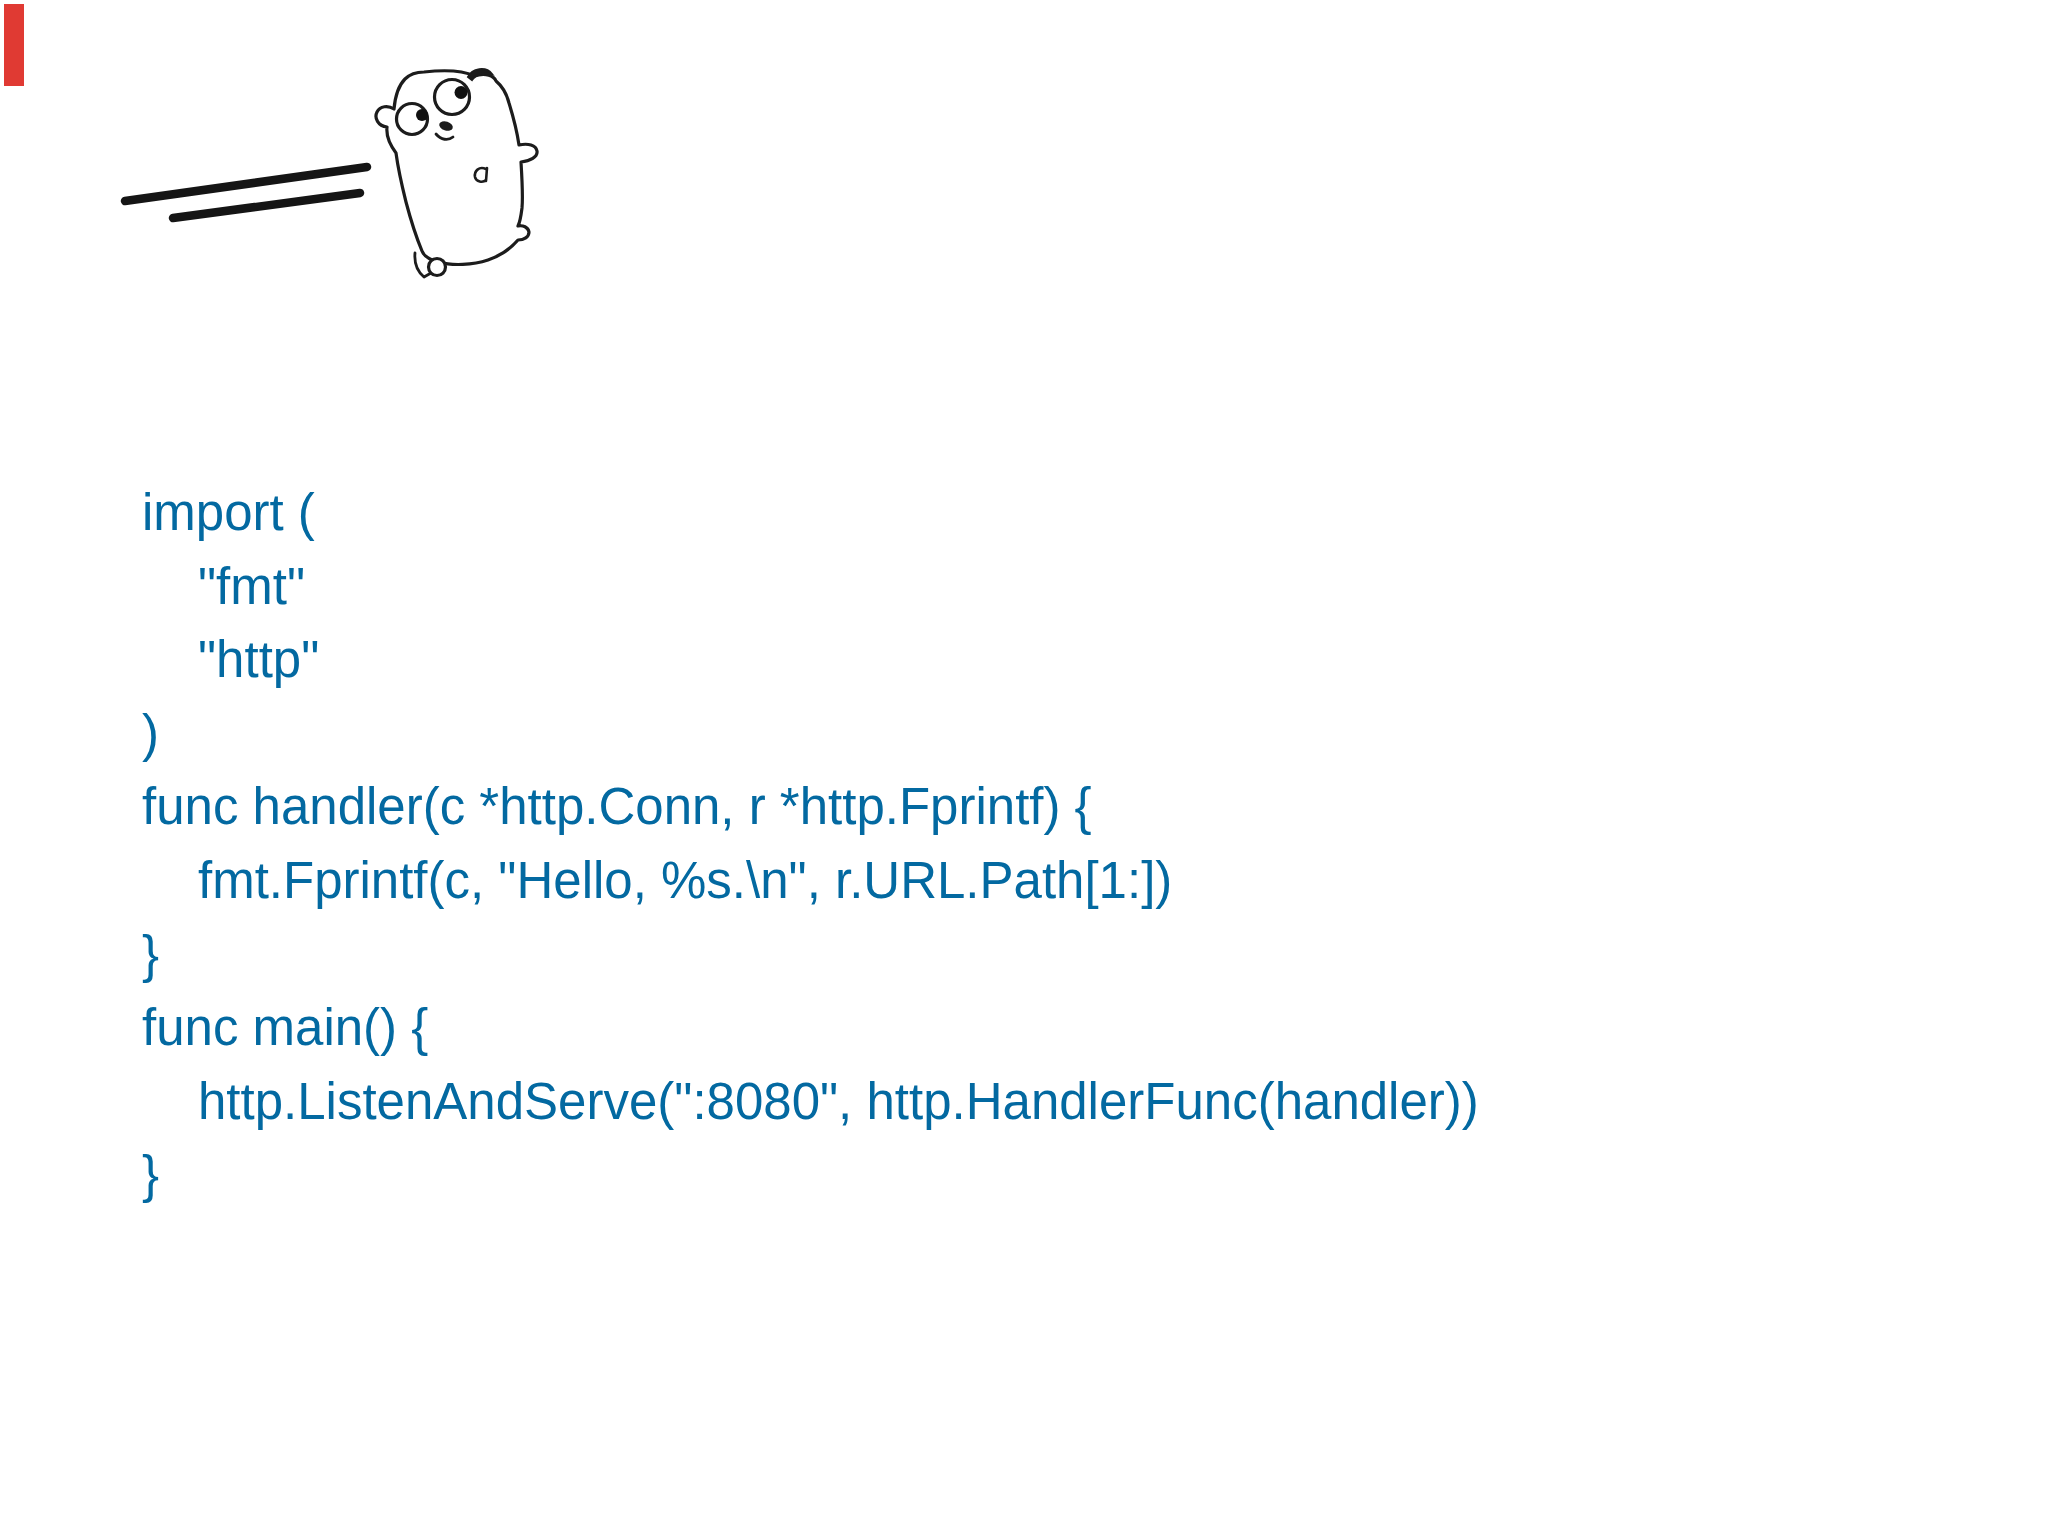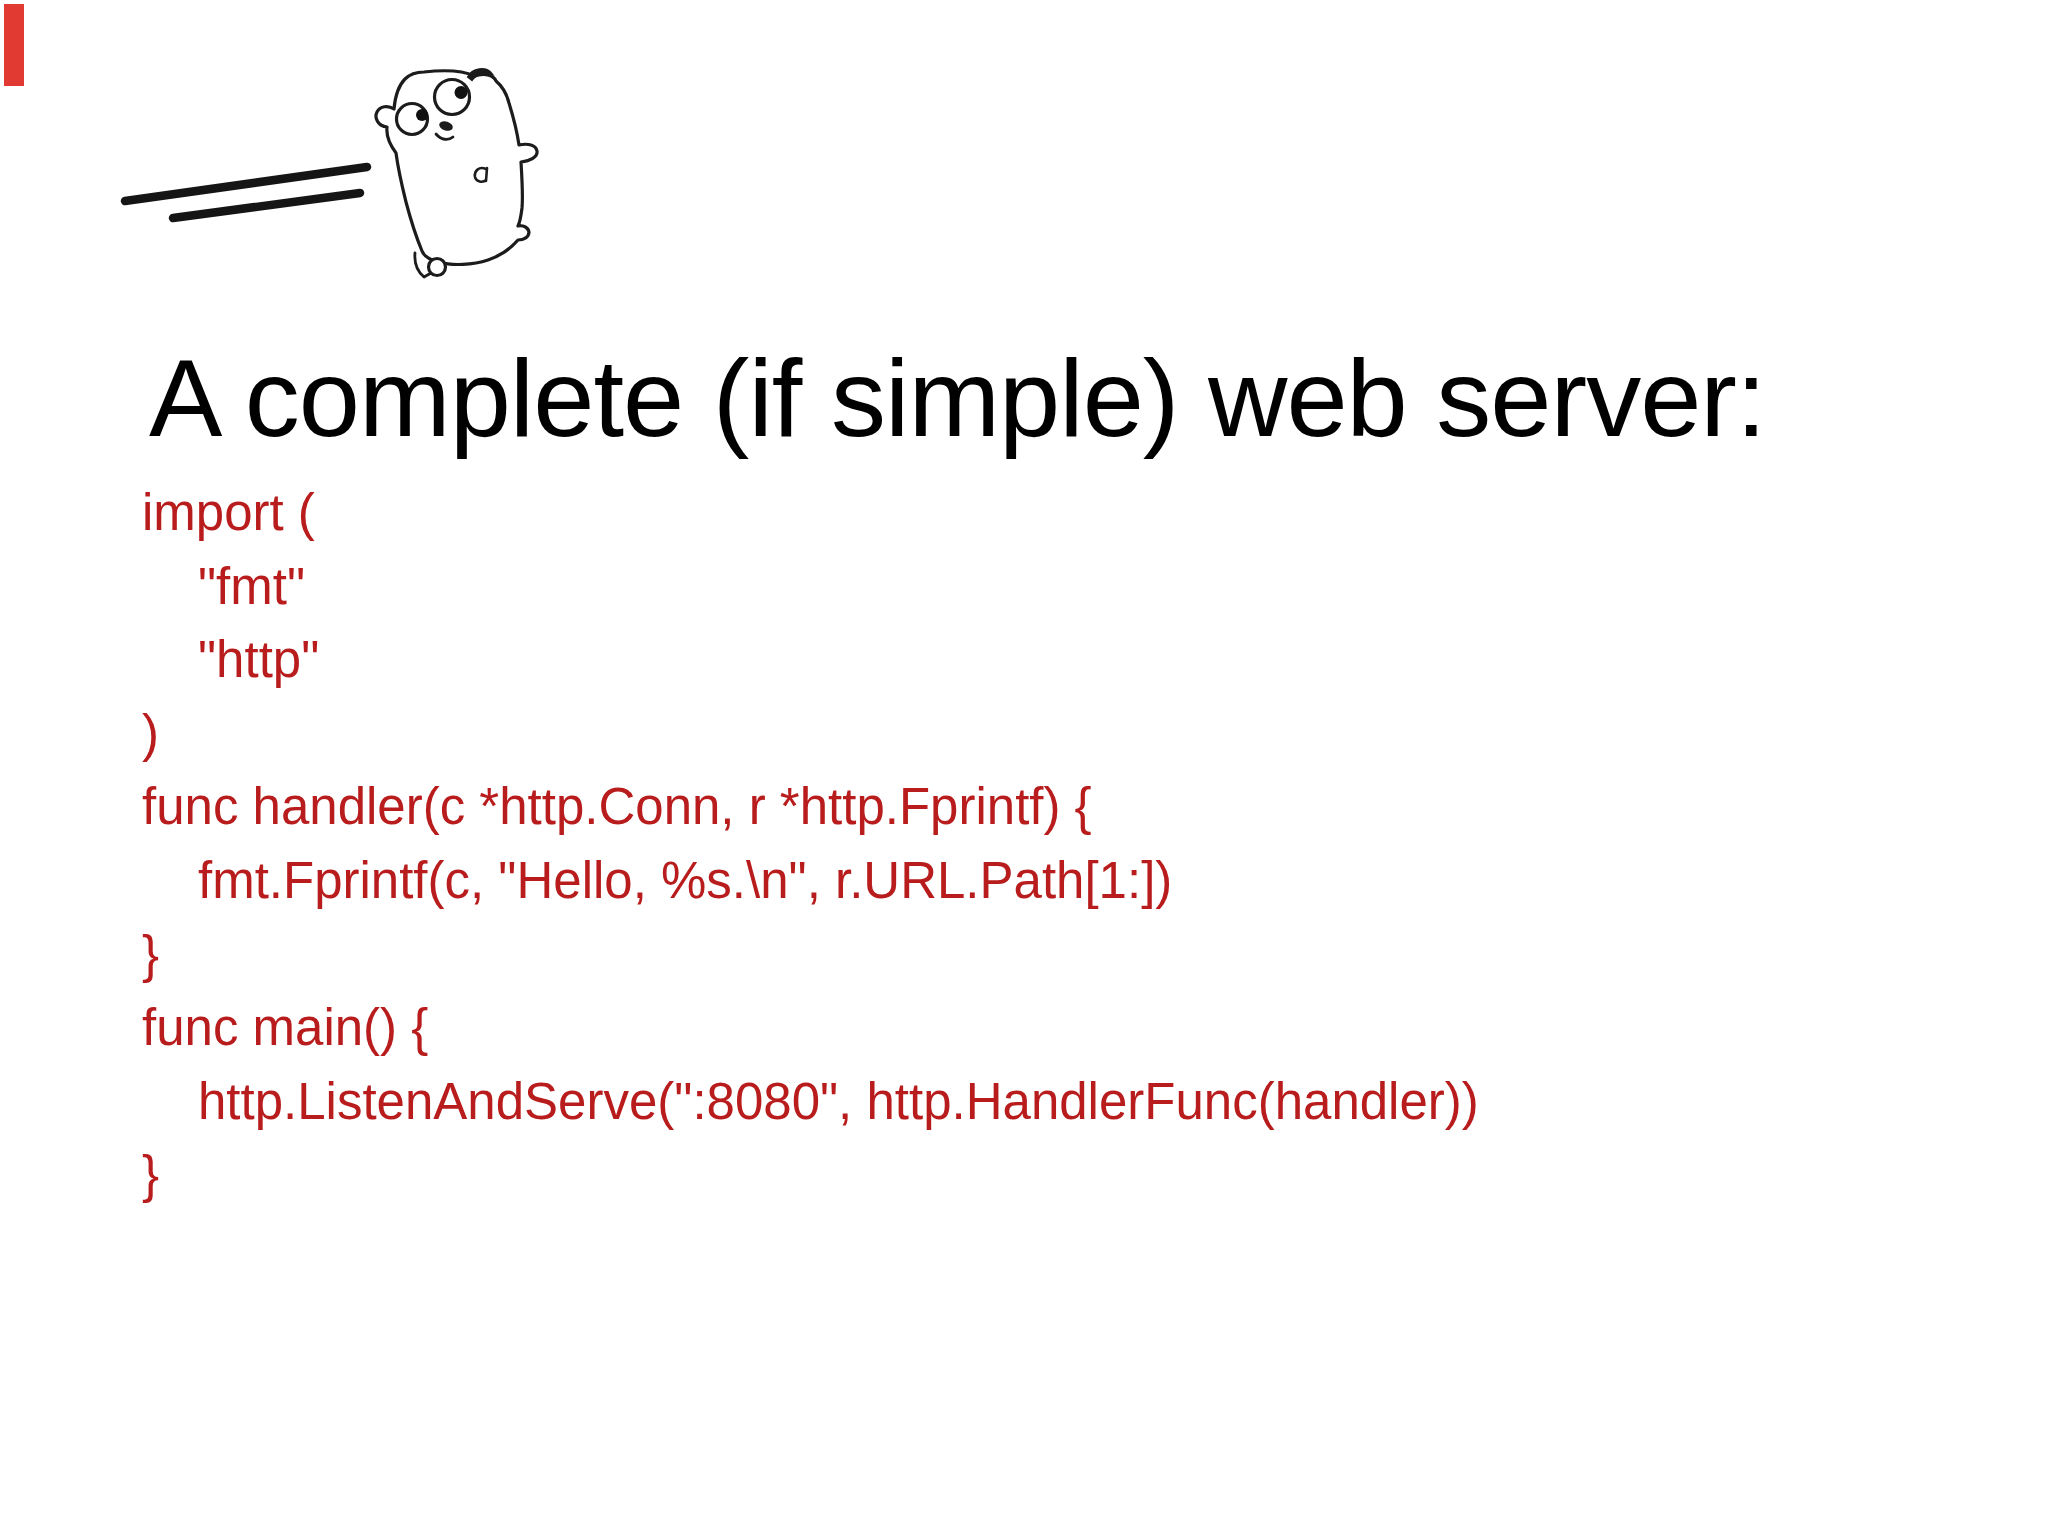--- a/index.html
+++ b/index.html
@@ -38,21 +38,21 @@
     letter-spacing: -1px;
     white-space: nowrap;
     color: #000;
   }
   .code-block {
     position: absolute;
     left: 142px;
     top: 476px;
     font-family: "Liberation Sans", "DejaVu Sans", sans-serif;
     font-size: 51px;
-    color: #b91c1c;
+    color: #0369a1;
   }
   .code-line {
     line-height: 73.6px;
     white-space: pre;
   }
   .code-line.indent { padding-left: 56px; }
 </style>
 </head>
 <body>
 
@@ -107,21 +107,20 @@
     </g>
 
     <g>
       <ellipse cx="356" cy="76" rx="7" ry="4.5" fill="#1c1c1c" transform="rotate(18 356 76)"></ellipse>
       <path d="M 346,84 C 351,90 358,91 363,87" fill="none" stroke="#1c1c1c" stroke-width="2.8" stroke-linecap="round"></path>
     </g>
 
     <path d="M 396,119 C 389,116 384,121 385,127 C 386,132 393,133 396,130 M 397,118 L 396,131" fill="none" stroke="#1c1c1c" stroke-width="2.6" stroke-linecap="round"></path>
   </svg>
 
-  <h1 class="slide-title">A complete (if simple) web server:</h1>
 
   <div class="code-block">
     <div class="code-line">import (</div>
     <div class="code-line indent">"fmt"</div>
     <div class="code-line indent">"http"</div>
     <div class="code-line">)</div>
     <div class="code-line">func handler(c *http.Conn, r *http.Fprintf) {</div>
     <div class="code-line indent">fmt.Fprintf(c, "Hello, %s.\n", r.URL.Path[1:])</div>
     <div class="code-line">}</div>
     <div class="code-line">func main() {</div>

